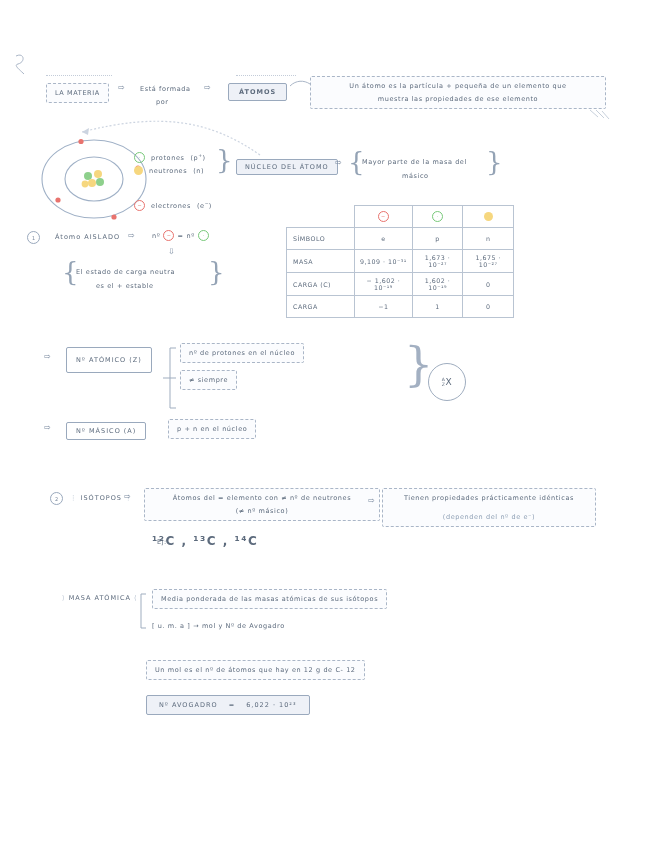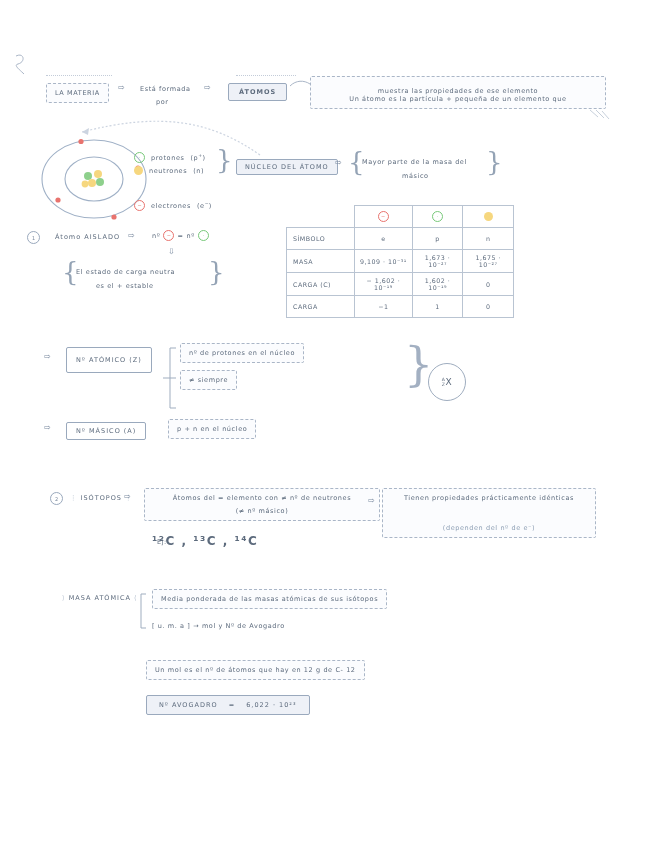--- a/index.html
+++ b/index.html
@@ -79,22 +79,22 @@
   <div class="abs arrow" style="left:204px;top:83px;">⇨</div>
   <div class="abs" style="left:228px;top:79px;">
     <span class="boxed t" style="font-weight:600;letter-spacing:1px;padding:4px 10px;">ÁTOMOS</span>
   </div>
 
   <svg class="abs" style="left:288px;top:72px;" width="26" height="26">
     <path d="M2,14 C8,8 16,8 22,12" stroke="#aab6c7" stroke-width="1" fill="none"></path>
   </svg>
 
   <div class="abs dashed" style="left:310px;top:76px;width:278px;text-align:center;">
+    <div class="tc">Un átomo es la partícula + pequeña de un elemento que</div>
     <div class="tc" style="margin-top:5px;">muestra las propiedades de ese elemento</div>
-    <div class="tc">Un átomo es la partícula + pequeña de un elemento que</div>
   </div>
   <svg class="abs" style="left:588px;top:108px;" width="26" height="20">
     <path d="M2,2 L10,9 M8,2 L16,10 M14,3 L21,11" stroke="#b9c4d2" stroke-width="0.8" fill="none"></path>
   </svg>
 
   <svg class="abs" style="left:60px;top:110px;" width="210" height="50">
     <path d="M200,45 C150,10 100,2 22,22" stroke="#ccd4e0" stroke-width="1.2" fill="none" stroke-dasharray="2,2"></path>
     <path d="M22,22 l7,-4 l-1,7 z" fill="#ccd4e0"></path>
   </svg>
 
@@ -237,21 +237,21 @@
     <span style="color:#b9c4d2;">⋮</span>
   </div>
   <div class="abs arrow" style="left:124px;top:492px;">⇨</div>
   <div class="abs dashed" style="left:144px;top:488px;width:218px;text-align:center;">
     <div class="tc">Átomos del = elemento con ≠ nº de neutrones</div>
     <div class="tc" style="margin-top:5px;">(≠ nº másico)</div>
   </div>
   <div class="abs arrow" style="left:368px;top:496px;">⇨</div>
   <div class="abs dashed" style="left:382px;top:488px;width:196px;text-align:center;">
     <div class="tc">Tienen propiedades prácticamente idénticas</div>
-    <div class="tc" style="margin-top:22px;color:#8fa0b5;">(dependen del nº de e⁻)</div>
+    <div class="tc" style="margin-top:11px;color:#8fa0b5;">(dependen del nº de e⁻)</div>
   </div>
 
   <div class="abs t" style="left:133px;top:538px;margin-left:24px;">Ej:</div>
   <div class="abs t" style="left:152px;top:534px;font-size:12px;letter-spacing:1.5px;font-weight:bold;">
     <span>¹²C</span>
     <span>,</span>
     <span>¹³C</span>
     <span>,</span>
     <span>¹⁴C</span>
   </div>

